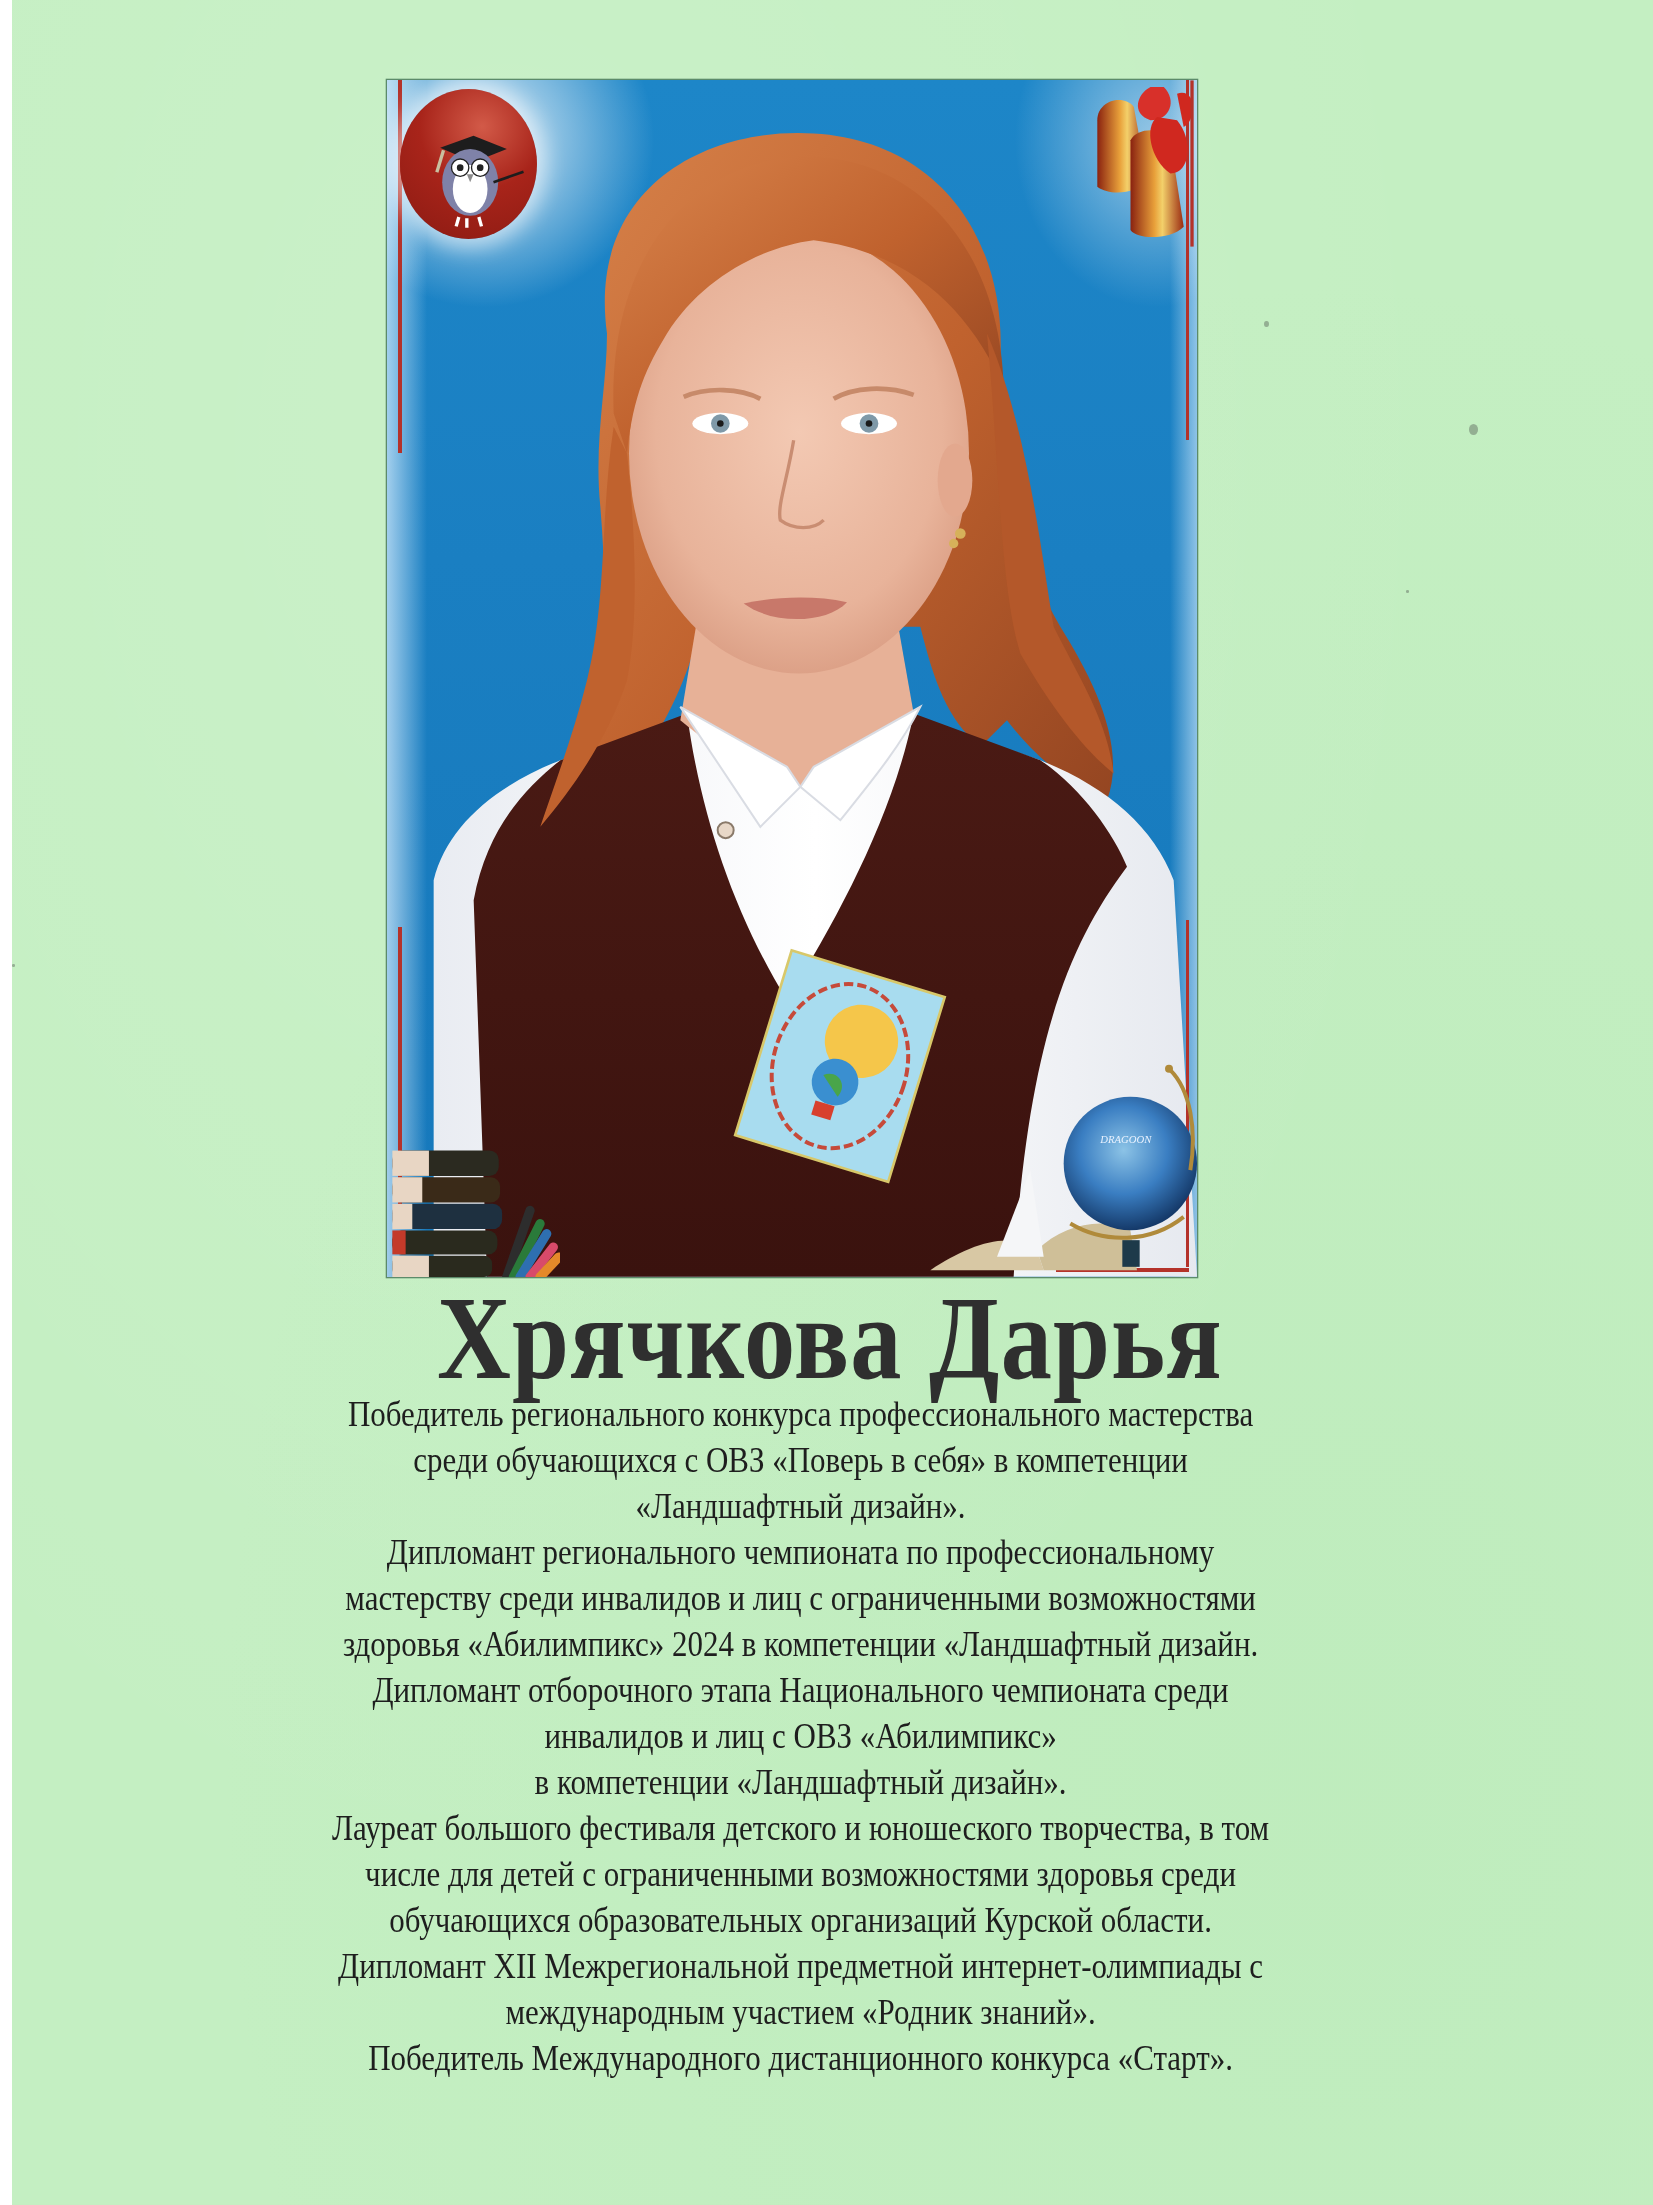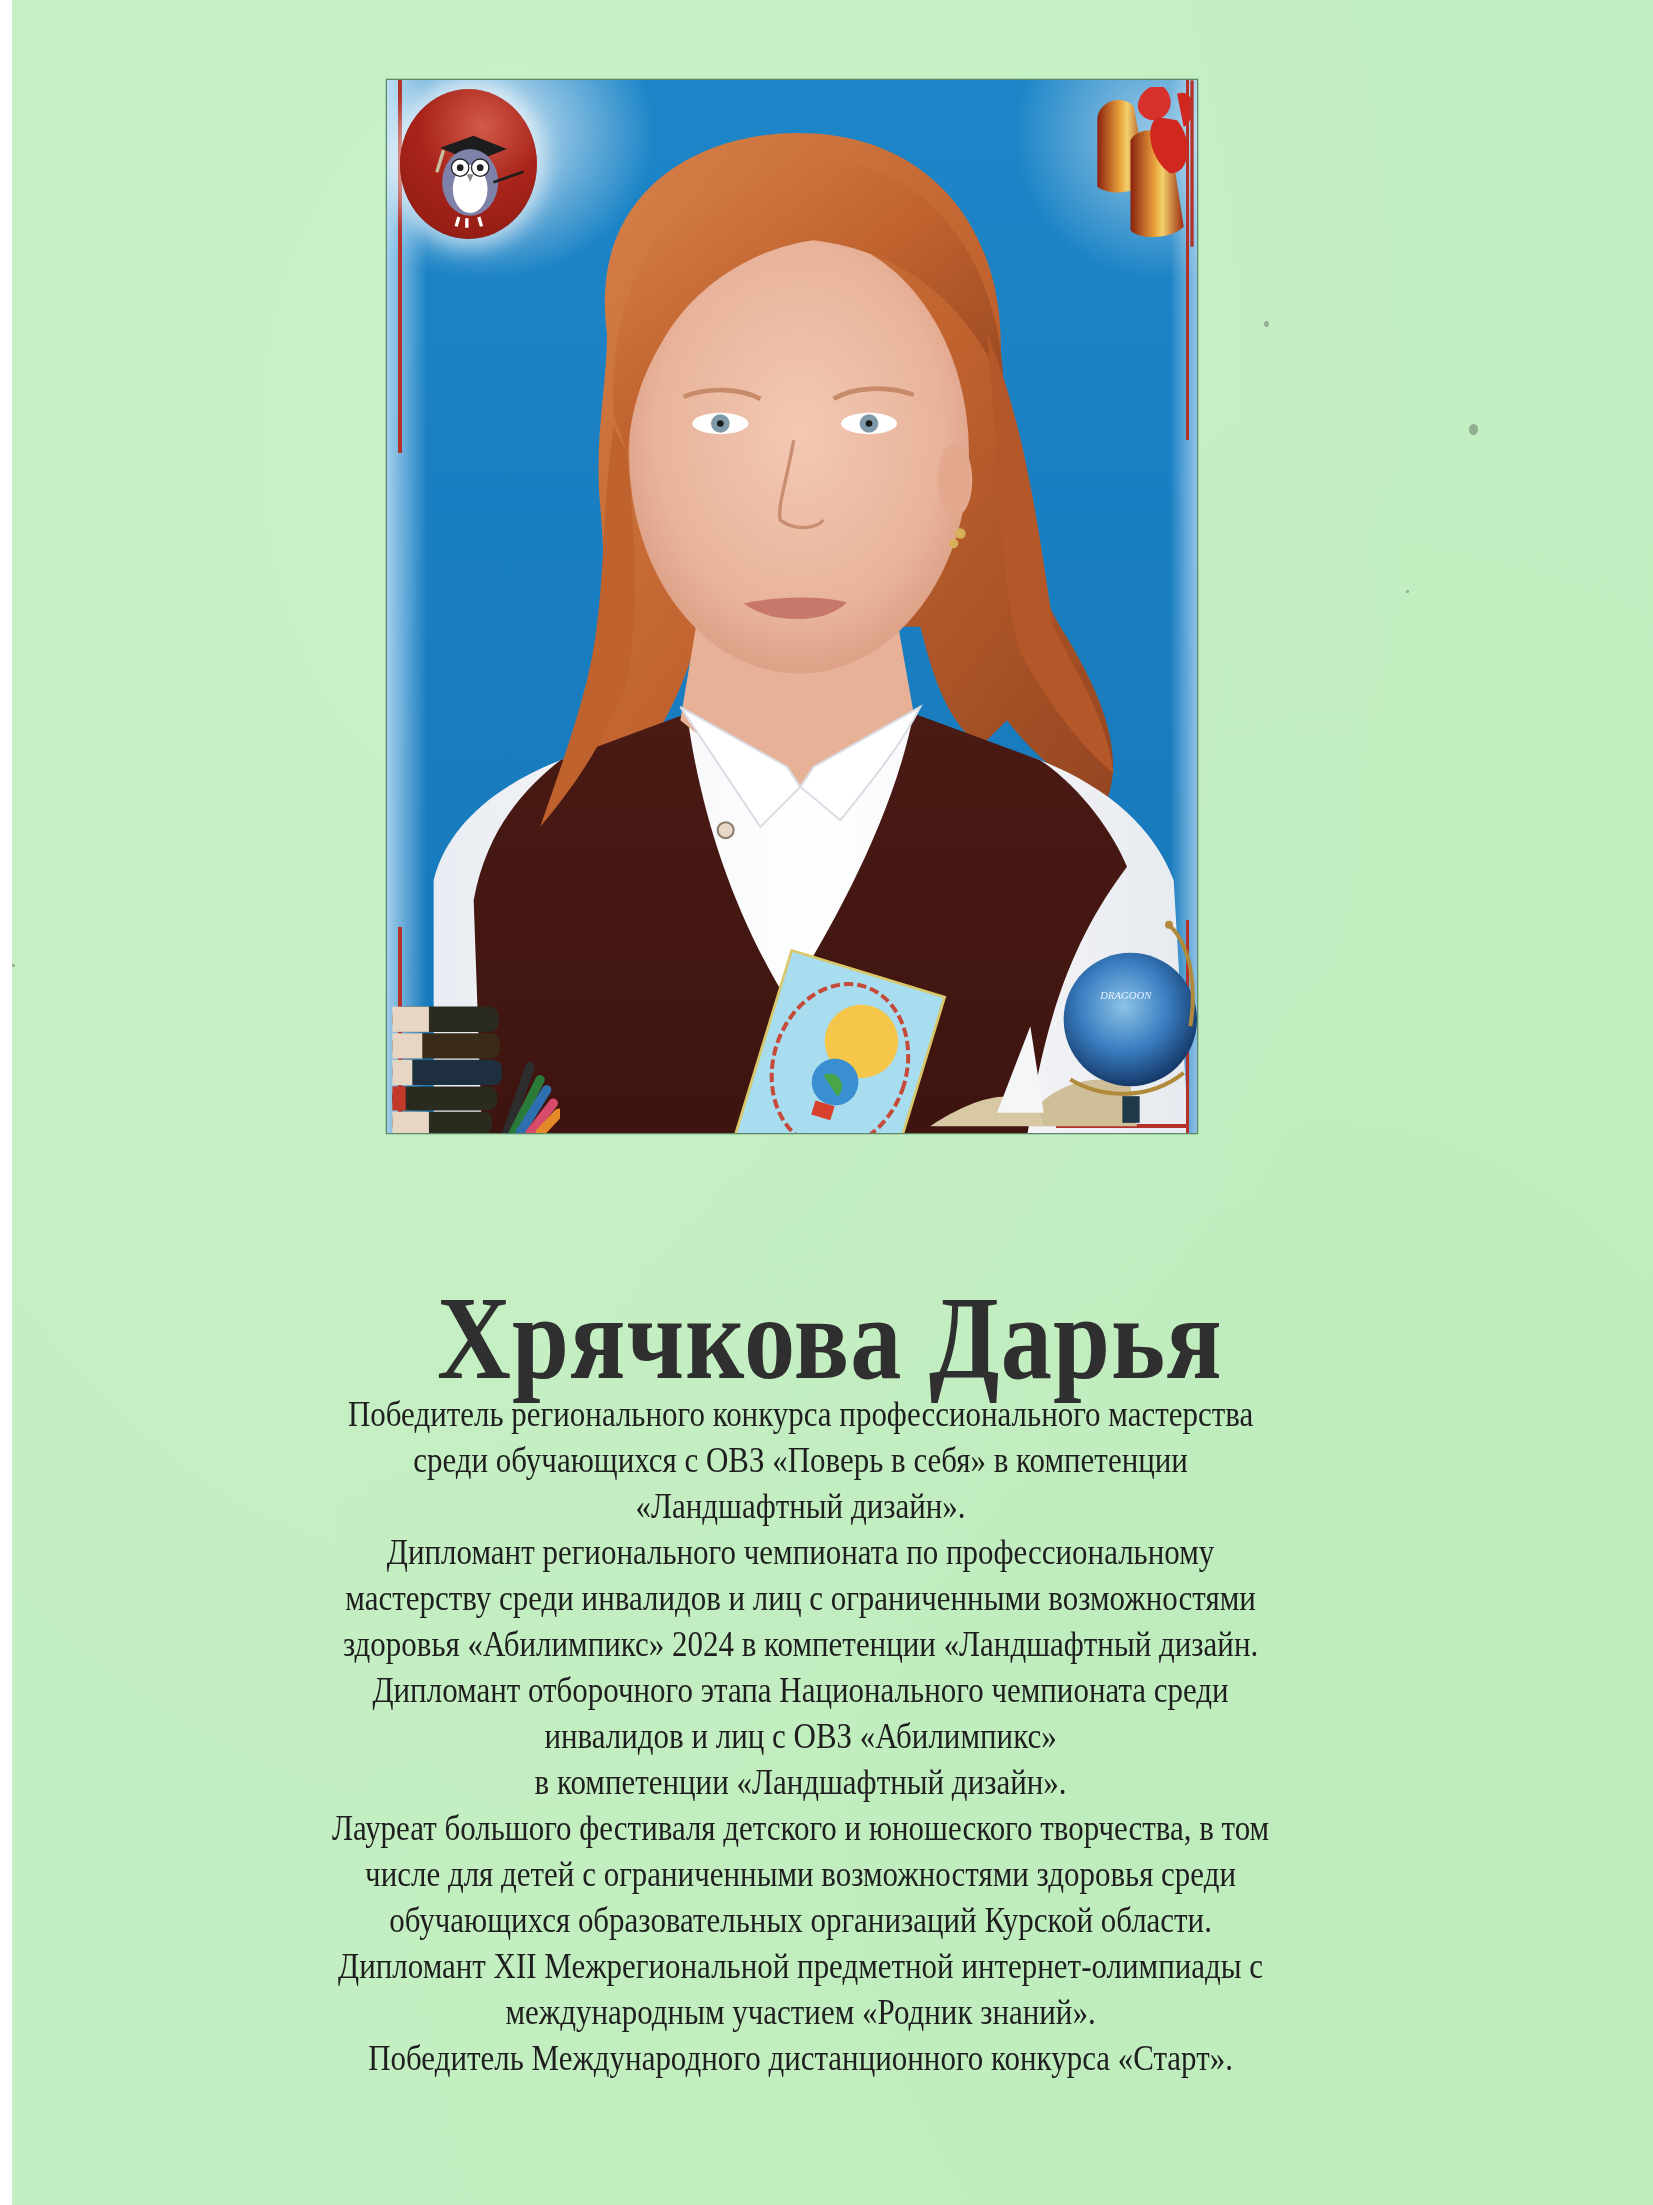--- a/index.html
+++ b/index.html
@@ -28,21 +28,21 @@
       radial-gradient(ellipse at 30% 20%, rgba(255,255,255,0.10), rgba(255,255,255,0) 60%),
       radial-gradient(ellipse at 80% 80%, rgba(160,220,160,0.15), rgba(160,220,160,0) 60%),
       #c4efc2;
   }
   .speck { position: absolute; border-radius: 50%; background: #6b7a6b; opacity: 0.55; }
 
   
   .photo {
     position: absolute;
     left: 387px; top: 80px;
-    width: 810px; height: 1053px;
+    width: 810px; height: 1197px;
     overflow: hidden;
     background: linear-gradient(180deg, #1d86c8 0%, #1a7fc2 40%, #1678bb 100%);
     box-shadow: 0 0 0 1.3px #5c8b6a;
   }
   .photo .vignette {
     position: absolute; inset: 0;
     background:
       radial-gradient(ellipse 30% 20% at 12% 5%, rgba(255,255,255,0.85), rgba(255,255,255,0) 70%),
       radial-gradient(ellipse 25% 20% at 95% 5%, rgba(255,255,255,0.55), rgba(255,255,255,0) 70%),
       linear-gradient(90deg, rgba(220,240,255,0.7) 0px, rgba(220,240,255,0) 40px),

